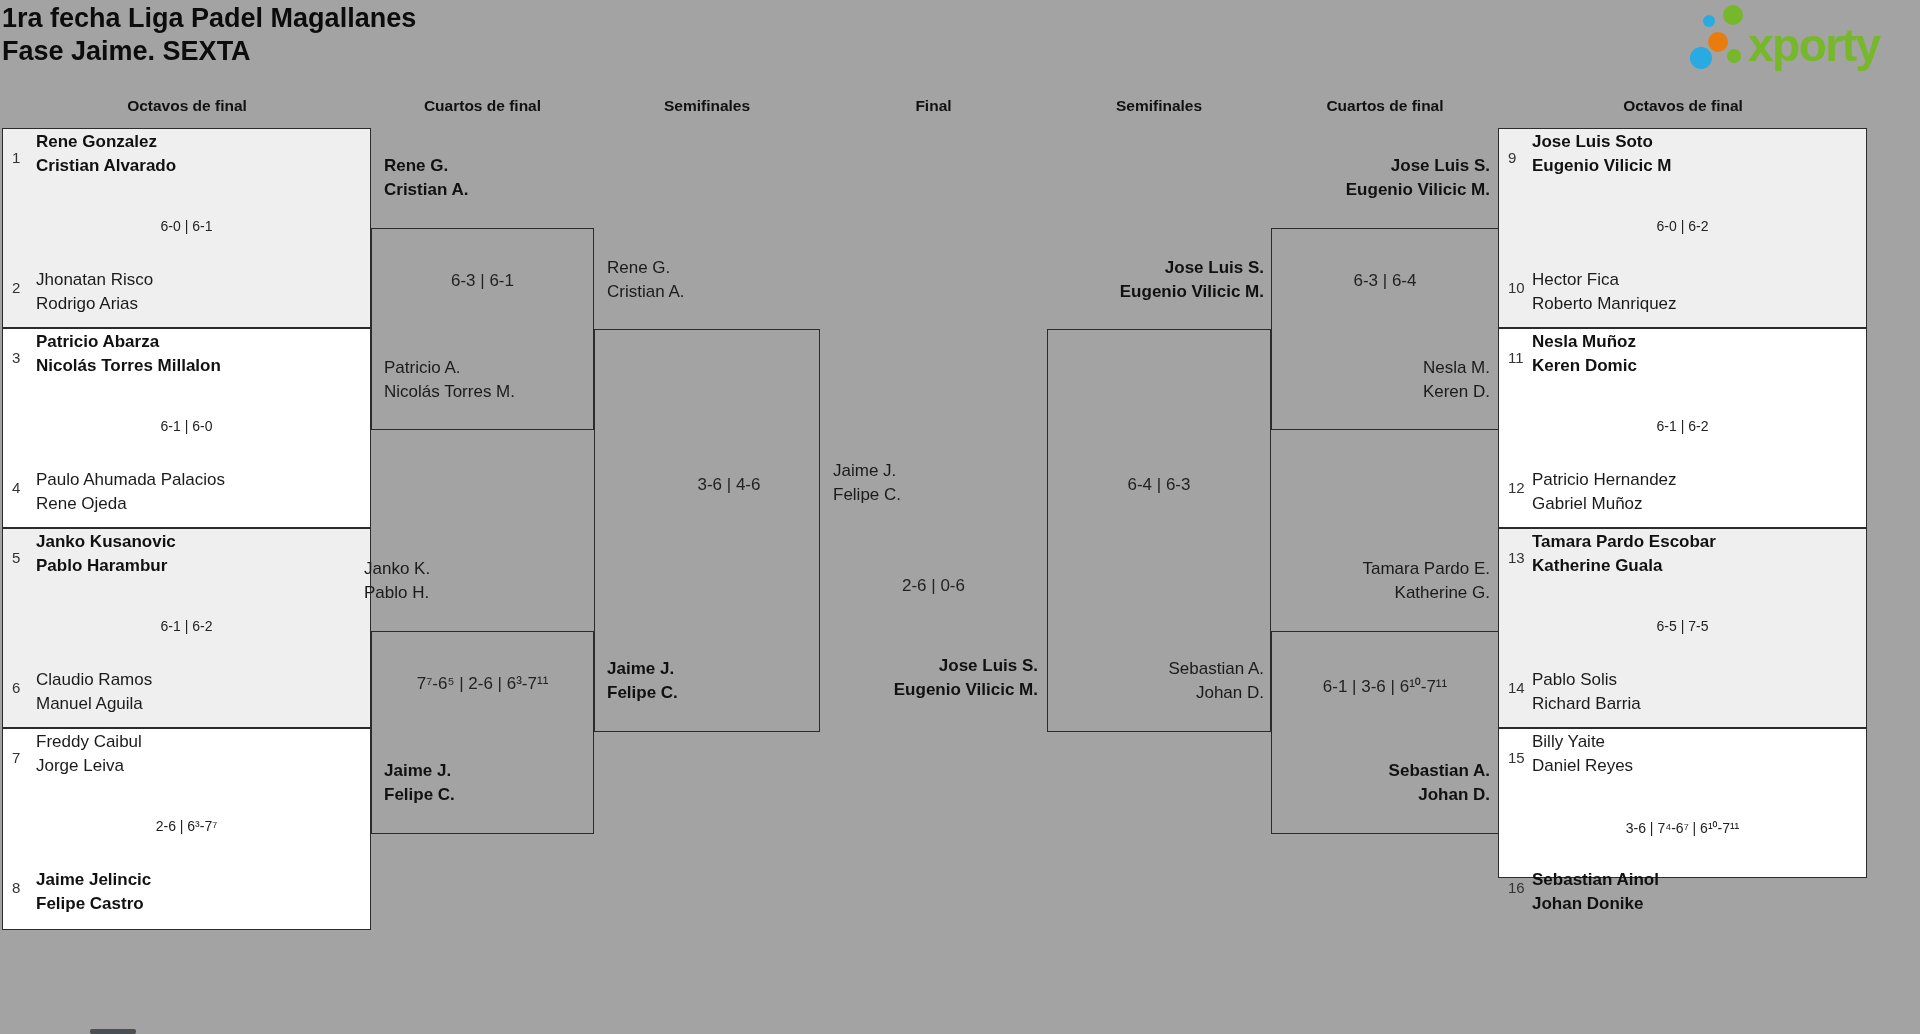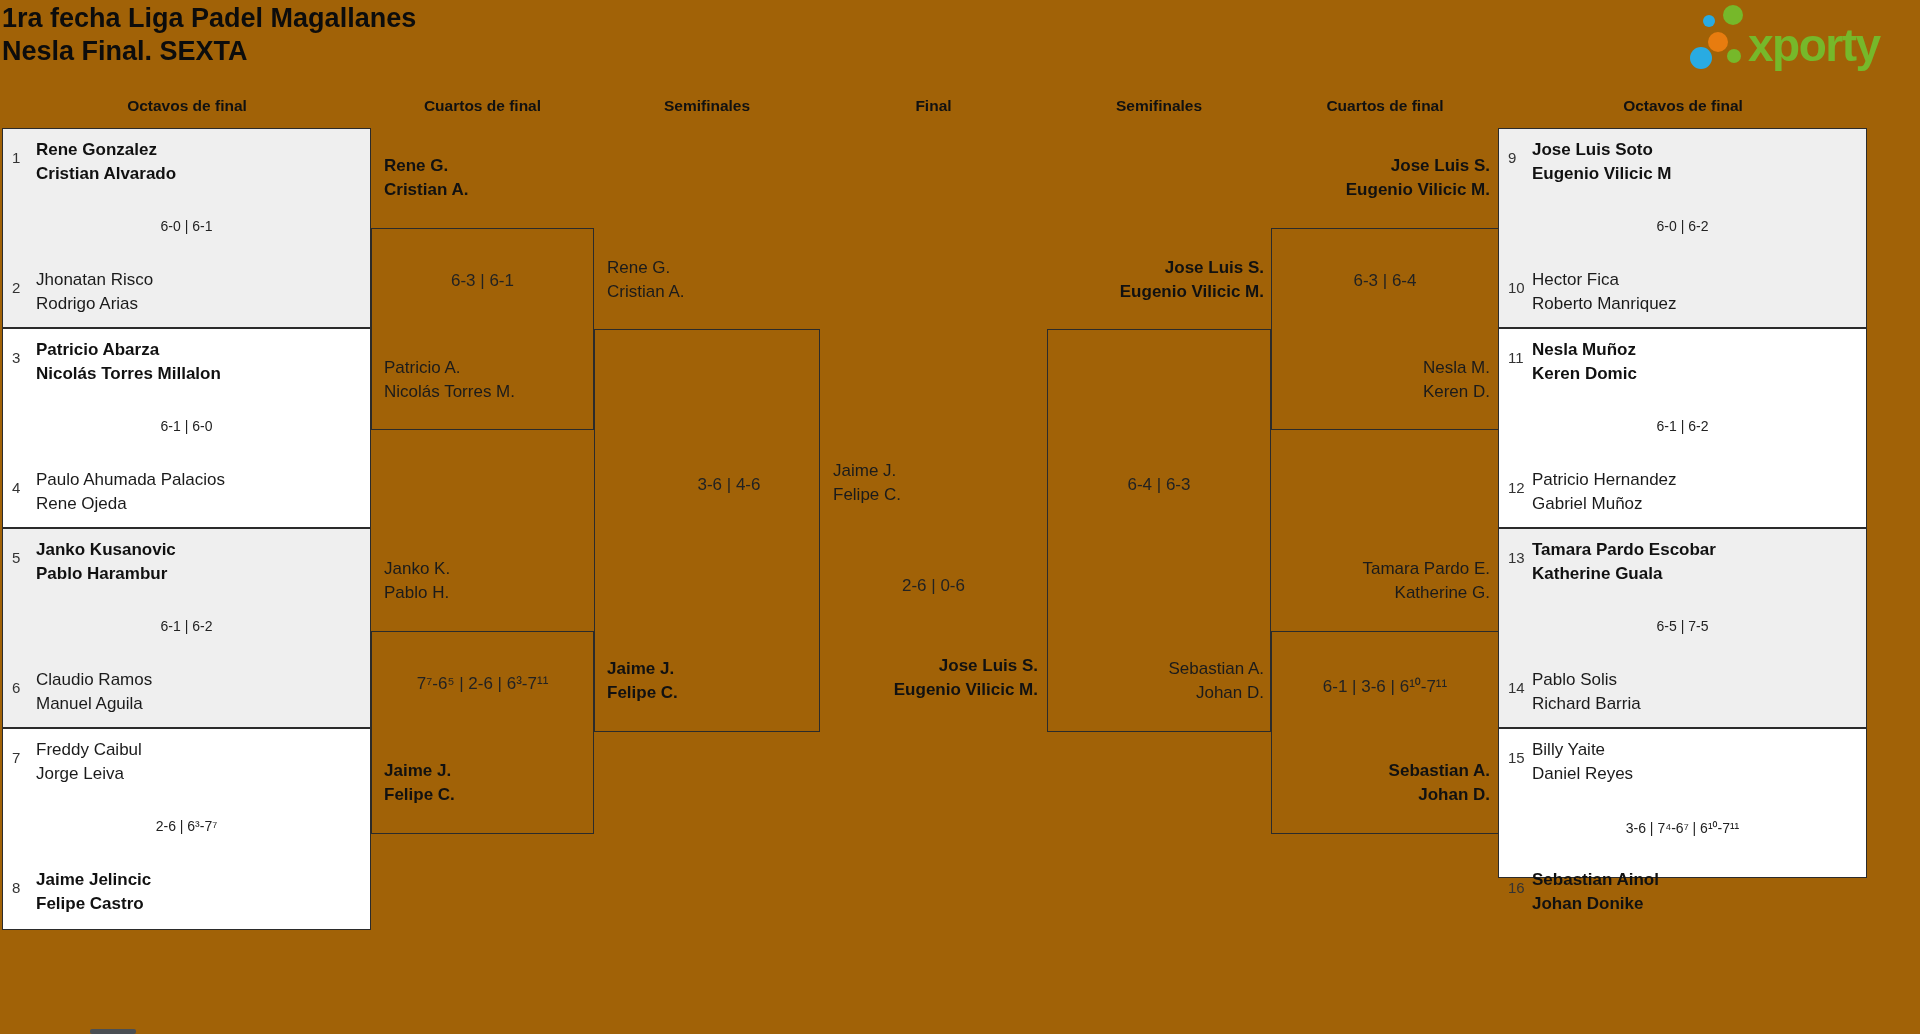--- a/index.html
+++ b/index.html
@@ -1,46 +1,46 @@
 <!DOCTYPE html>
 <html><head>
 <meta charset="utf-8">
 <style>
   html,body{margin:0;padding:0;background:#fff;}
-  #canvas{position:relative;width:1920px;height:1034px;background:#a16207;
+  #canvas{position:relative;width:1920px;height:1034px;background:#a3a3a3;
           font-family:"Liberation Sans",sans-serif;color:#1b1b1b;overflow:hidden;}
   .title{position:absolute;left:2px;top:2px;font-size:27px;font-weight:600;
          line-height:33px;color:#0c0c0c;white-space:nowrap;}
   .hdr{position:absolute;top:97px;text-align:center;font-size:15.5px;font-weight:600;color:#111;}
   .obox{position:absolute;width:369px;height:200px;border:1px solid #2b2b2b;
         background:#ffffff;box-sizing:border-box;}
   .obox.shade{background:#efefef;}
   .seed{position:absolute;left:9px;width:24px;font-size:15px;color:#333;}
   .seed.s1{top:20px}
   .seed.s2{top:150px}
   .team{position:absolute;left:33px;font-size:17px;line-height:24px;}
-  .team.t1{top:9px}
+  .team.t1{top:1px}
   .team.t2{top:139px}
   .w{font-weight:700;color:#111;}
   .obox .score{position:absolute;left:0;right:0;top:89px;text-align:center;font-size:14px;color:#222;}
   .line-box{position:absolute;border:1px solid #2b2b2b;box-sizing:border-box;background:transparent;}
   .names{position:absolute;font-size:17px;line-height:24px;white-space:nowrap;}
   .names.right{text-align:right;white-space:normal;}
   .scoretxt{position:absolute;text-align:center;font-size:17px;color:#222;}
   .logo{position:absolute;left:1686px;top:2px;width:226px;height:72px;cursor:pointer;}
   .scrollnub{position:absolute;left:90px;top:1029px;width:46px;height:5px;background:#4a4f54;border-radius:2px;}
 </style>
 </head>
 <body>
 
 <div id="canvas">
 
   <div class="title">
     <div>1ra fecha Liga Padel Magallanes</div>
-    <div>Nesla Final. SEXTA</div>
+    <div>Fase Jaime. SEXTA</div>
   </div>
 
   <svg class="logo" viewBox="0 0 226 72" xmlns="http://www.w3.org/2000/svg">
     <circle cx="23" cy="19" r="6" fill="#29abe2"></circle>
     <circle cx="47" cy="13" r="10" fill="#76b82a"></circle>
     <circle cx="32" cy="40" r="10" fill="#e87c0f"></circle>
     <circle cx="15" cy="56" r="11" fill="#29abe2"></circle>
     <circle cx="48" cy="54" r="7" fill="#76b82a"></circle>
     <text x="62" y="59" font-family="Liberation Sans, sans-serif" font-size="46" font-weight="800" letter-spacing="-1.5" fill="#76b82a">xporty</text>
   </svg>
@@ -173,21 +173,21 @@
   <div class="names w" style="left:384px;top:154px;">
     <div>Rene G.</div>
     <div>Cristian A.</div>
   </div>
   <div class="scoretxt" style="left:371px;width:223px;top:271px;">6-3 | 6-1</div>
   <div class="names" style="left:384px;top:356px;">
     <div>Patricio A.</div>
     <div>Nicolás Torres M.</div>
   </div>
 
-  <div class="names" style="left:384px;top:557px;">
+  <div class="names" style="left:364px;top:557px;">
     <div>Janko K.</div>
     <div>Pablo H.</div>
   </div>
   <div class="scoretxt" style="left:371px;width:223px;top:674px;">7⁷-6⁵ | 2-6 | 6³-7¹¹</div>
   <div class="names w" style="left:384px;top:759px;">
     <div>Jaime J.</div>
     <div>Felipe C.</div>
   </div>
 
   <div class="names right w" style="left:1271px;width:219px;top:154px;">

